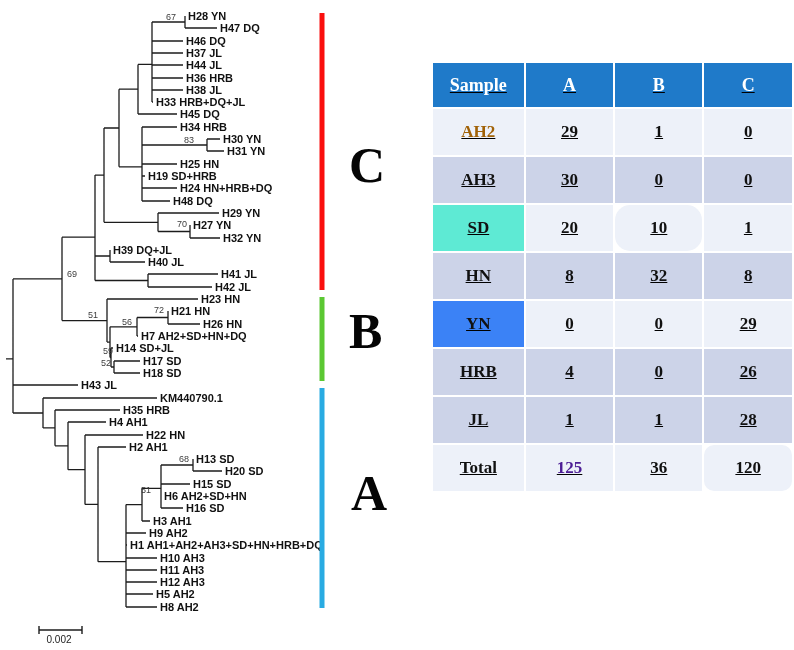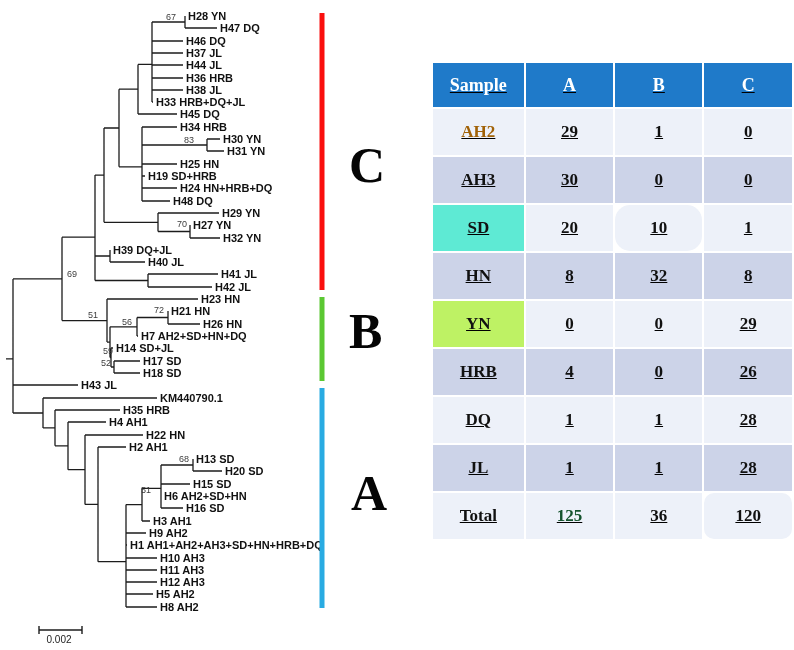--- a/index.html
+++ b/index.html
@@ -134,44 +134,38 @@
           <td style="background: rgb(237, 241, 249); color: rgb(17, 17, 17); border-radius: 15px;">10</td>
           <td style="background: rgb(237, 241, 249); color: rgb(17, 17, 17);">1</td>
         </tr>
         <tr>
           <td style="background: rgb(204, 211, 232); color: rgb(17, 17, 17);">HN</td>
           <td style="background: rgb(204, 211, 232); color: rgb(17, 17, 17);">8</td>
           <td style="background: rgb(204, 211, 232); color: rgb(17, 17, 17);">32</td>
           <td style="background: rgb(204, 211, 232); color: rgb(17, 17, 17);">8</td>
         </tr>
         <tr>
-          <td style="background: #bef264; color: rgb(17, 17, 17);">YN</td>
+          <td style="background: #3b82f6; color: rgb(17, 17, 17);">YN</td>
           <td style="background: rgb(237, 241, 249); color: rgb(17, 17, 17);">0</td>
           <td style="background: rgb(237, 241, 249); color: rgb(17, 17, 17);">0</td>
           <td style="background: rgb(237, 241, 249); color: rgb(17, 17, 17);">29</td>
         </tr>
         <tr>
           <td style="background: rgb(204, 211, 232); color: rgb(17, 17, 17);">HRB</td>
           <td style="background: rgb(204, 211, 232); color: rgb(17, 17, 17);">4</td>
           <td style="background: rgb(204, 211, 232); color: rgb(17, 17, 17);">0</td>
           <td style="background: rgb(204, 211, 232); color: rgb(17, 17, 17);">26</td>
         </tr>
         <tr>
-          <td style="background: rgb(237, 241, 249); color: rgb(17, 17, 17);">DQ</td>
-          <td style="background: rgb(237, 241, 249); color: rgb(17, 17, 17);">1</td>
-          <td style="background: rgb(237, 241, 249); color: rgb(17, 17, 17);">1</td>
-          <td style="background: rgb(237, 241, 249); color: rgb(17, 17, 17);">28</td>
-        </tr>
-        <tr>
           <td style="background: rgb(204, 211, 232); color: rgb(17, 17, 17);">JL</td>
           <td style="background: rgb(204, 211, 232); color: rgb(17, 17, 17);">1</td>
           <td style="background: rgb(204, 211, 232); color: rgb(17, 17, 17);">1</td>
           <td style="background: rgb(204, 211, 232); color: rgb(17, 17, 17);">28</td>
         </tr>
         <tr>
           <td style="background: rgb(237, 241, 249); color: rgb(17, 17, 17);">Total</td>
-          <td style="background: rgb(237, 241, 249); color: #14532d; text-align: center;">125</td>
+          <td style="background: rgb(237, 241, 249); color: #4c1d95; text-align: center;">125</td>
           <td style="background: rgb(237, 241, 249); color: rgb(17, 17, 17);">36</td>
           <td style="background: rgb(237, 241, 249); color: rgb(17, 17, 17); border-radius: 10px;">120</td>
         </tr>
       </tbody>
   </table>
 </div>
 
 </body></html>

